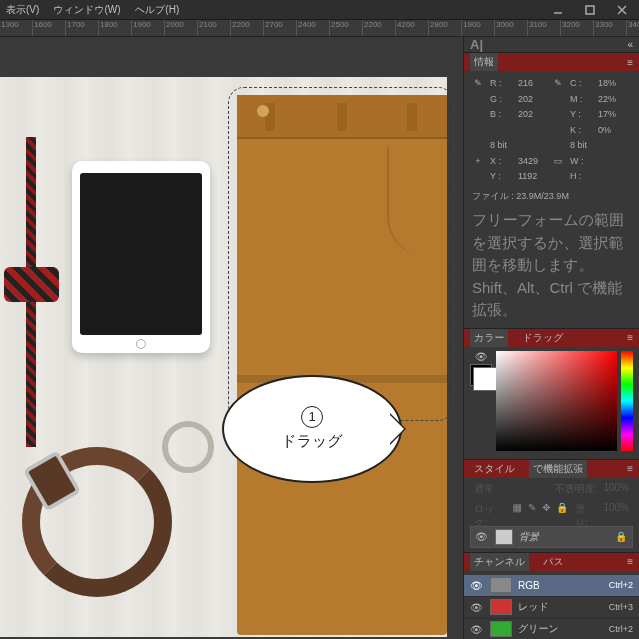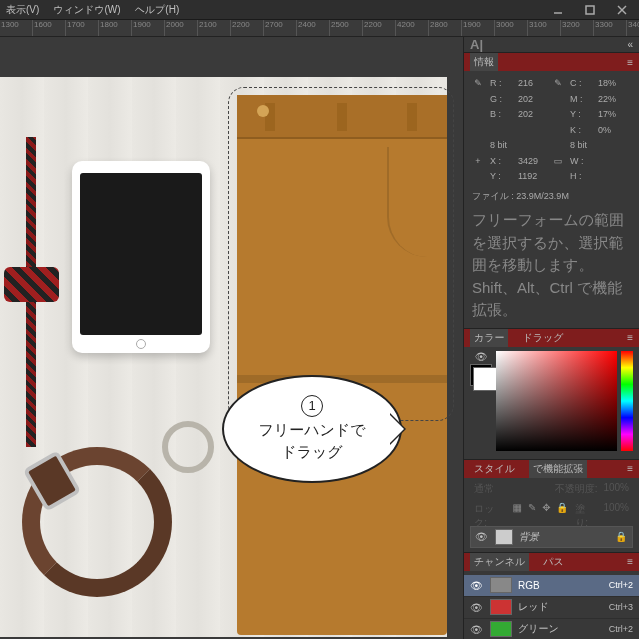--- a/index.html
+++ b/index.html
@@ -139,21 +139,20 @@
       <div class="pants">
         <div class="loop l1"></div>
           <div class="loop l2"></div>
           <div class="loop l3"></div>
         <div class="btn"></div>
           <div class="pocket"></div>
       </div>
       <div class="lasso"></div>
       <div class="bubble">
         <div class="circlenum">1</div>
-        <div>フリーハンドで</div>
         <div>ドラッグ</div>
       </div>
     </div>
   </div>
 
   <div class="sidepanel">
     <div class="toolstrip">
       <span class="ai">A|</span>
       <span>«</span>
     </div>

